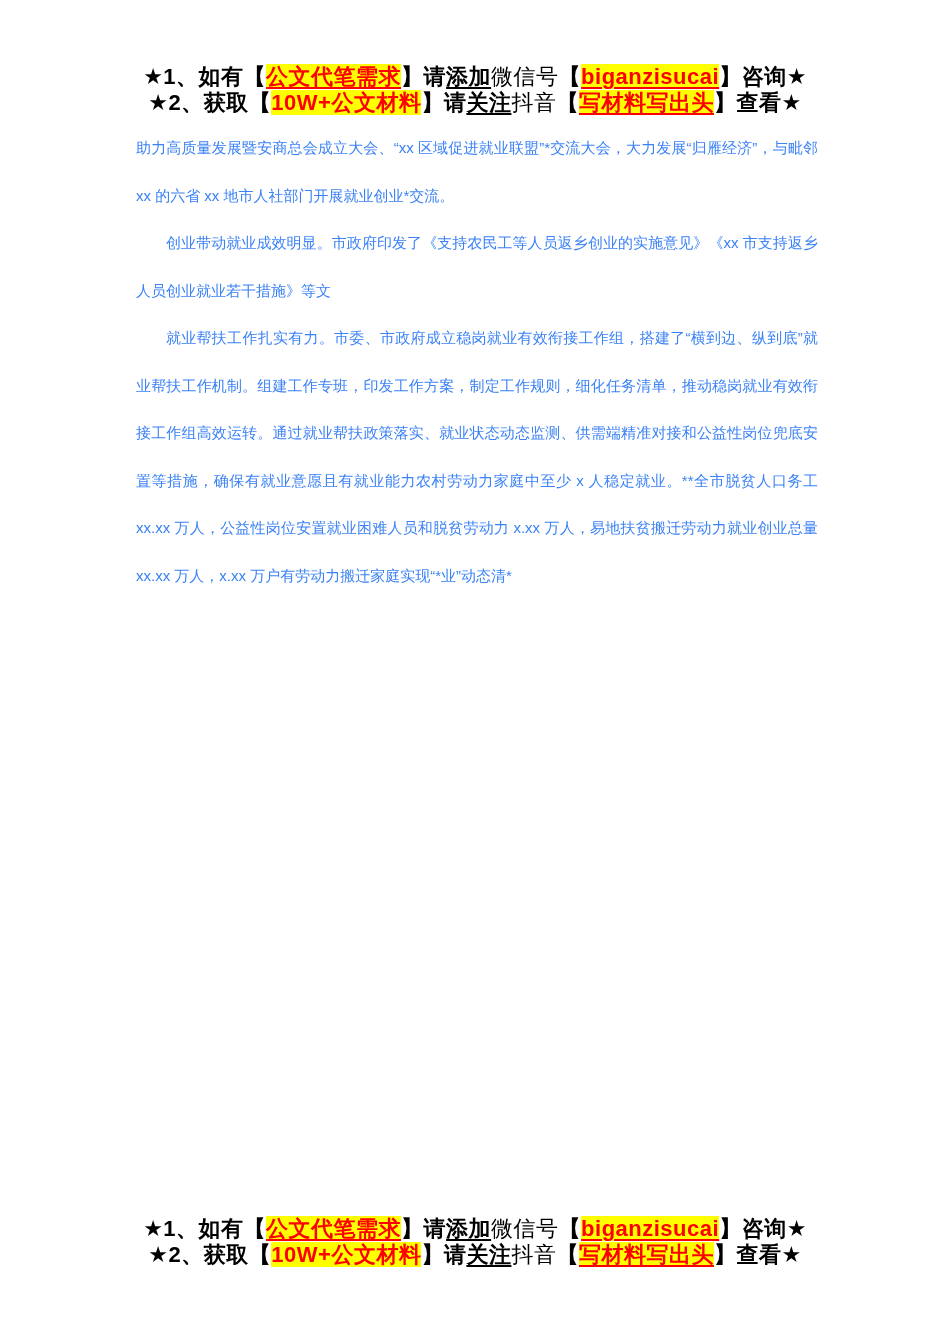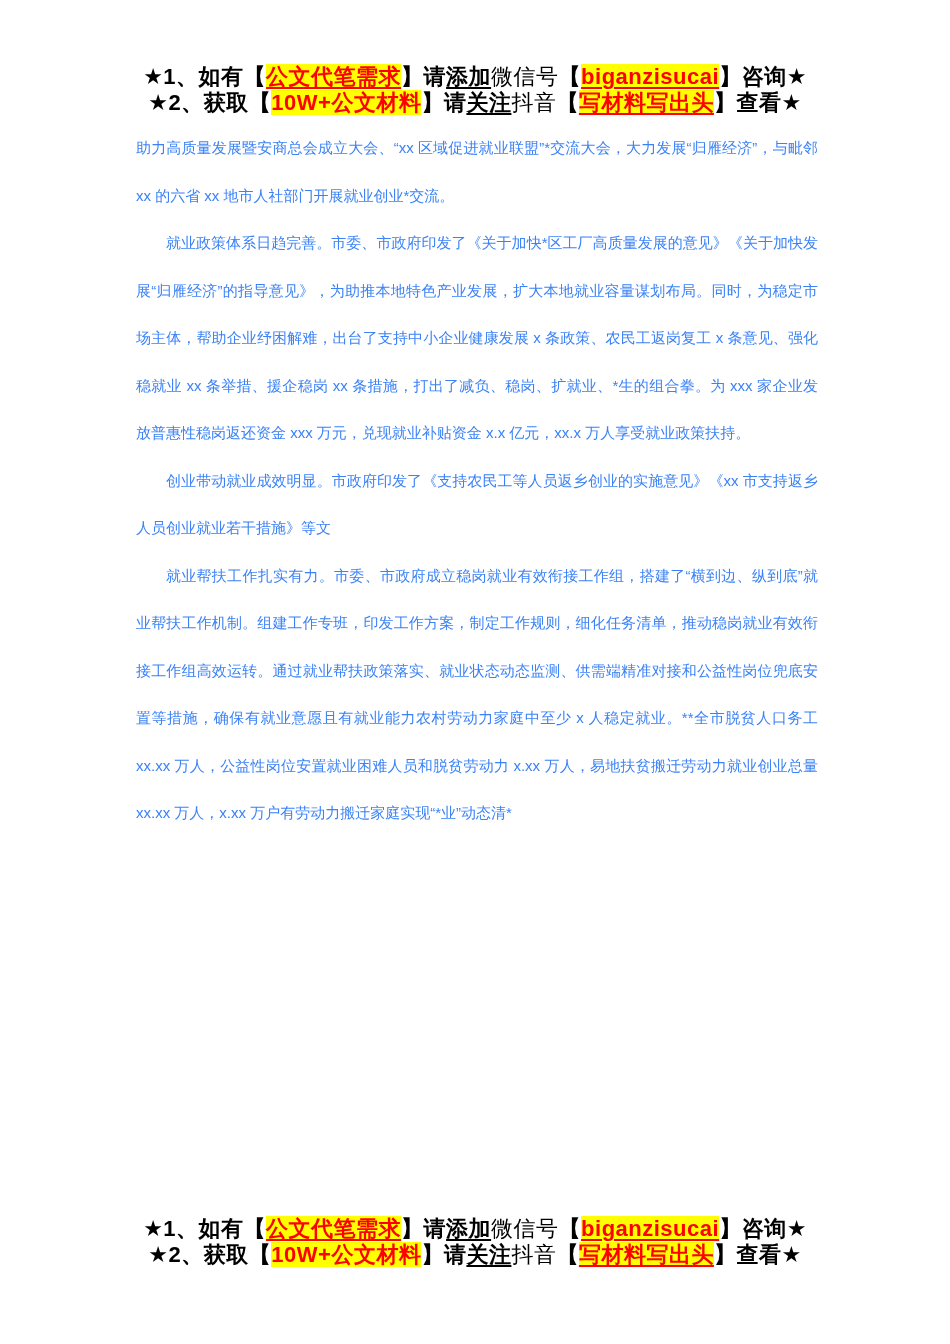--- a/index.html
+++ b/index.html
@@ -65,21 +65,20 @@
     <div class="promo-line">
       <span class="b">★1、如有【</span><span class="b hl ur">公文代笔需求</span><span class="b">】请</span><span class="b ub">添加</span><span class="r">微信号</span><span class="b">【</span><span class="b hl ur">biganzisucai</span><span class="b">】咨询★</span>
     </div>
     <div class="promo-line">
       <span class="b">★2、获取【</span><span class="b hl">10W+公文材料</span><span class="b">】请</span><span class="b ub">关注</span><span class="r">抖音</span><span class="b">【</span><span class="b hl ur">写材料写出头</span><span class="b">】查看★</span>
     </div>
   </div>
 
   <div class="doc-body">
     <p>助力高质量发展暨安商总会成立大会、“xx 区域促进就业联盟”*交流大会，大力发展“归雁经济”，与毗邻 xx 的六省 xx 地市人社部门开展就业创业*交流。</p>
-    <p class="ind">就业政策体系日趋完善。市委、市政府印发了《关于加快*区工厂高质量发展的意见》《关于加快发展“归雁经济”的指导意见》，为助推本地特色产业发展，扩大本地就业容量谋划布局。同时，为稳定市场主体，帮助企业纾困解难，出台了支持中小企业健康发展 x 条政策、农民工返岗复工 x 条意见、强化稳就业 xx 条举措、援企稳岗 xx 条措施，打出了减负、稳岗、扩就业、*生的组合拳。为 xxx 家企业发放普惠性稳岗返还资金 xxx 万元，兑现就业补贴资金 x.x 亿元，xx.x 万人享受就业政策扶持。</p>
     <p class="ind">创业带动就业成效明显。市政府印发了《支持农民工等人员返乡创业的实施意见》《xx 市支持返乡人员创业就业若干措施》等文</p>
     <p class="ind">就业帮扶工作扎实有力。市委、市政府成立稳岗就业有效衔接工作组，搭建了“横到边、纵到底”就业帮扶工作机制。组建工作专班，印发工作方案，制定工作规则，细化任务清单，推动稳岗就业有效衔接工作组高效运转。通过就业帮扶政策落实、就业状态动态监测、供需端精准对接和公益性岗位兜底安置等措施，确保有就业意愿且有就业能力农村劳动力家庭中至少 x 人稳定就业。**全市脱贫人口务工 xx.xx 万人，公益性岗位安置就业困难人员和脱贫劳动力 x.xx 万人，易地扶贫搬迁劳动力就业创业总量 xx.xx 万人，x.xx 万户有劳动力搬迁家庭实现“*业”动态清*</p>
   </div>
 
   <div class="promo promo-bottom">
     <div class="promo-line">
       <span class="b">★1、如有【</span><span class="b hl ur">公文代笔需求</span><span class="b">】请</span><span class="b ub">添加</span><span class="r">微信号</span><span class="b">【</span><span class="b hl ur">biganzisucai</span><span class="b">】咨询★</span>
     </div>
     <div class="promo-line">
       <span class="b">★2、获取【</span><span class="b hl">10W+公文材料</span><span class="b">】请</span><span class="b ub">关注</span><span class="r">抖音</span><span class="b">【</span><span class="b hl ur">写材料写出头</span><span class="b">】查看★</span>

